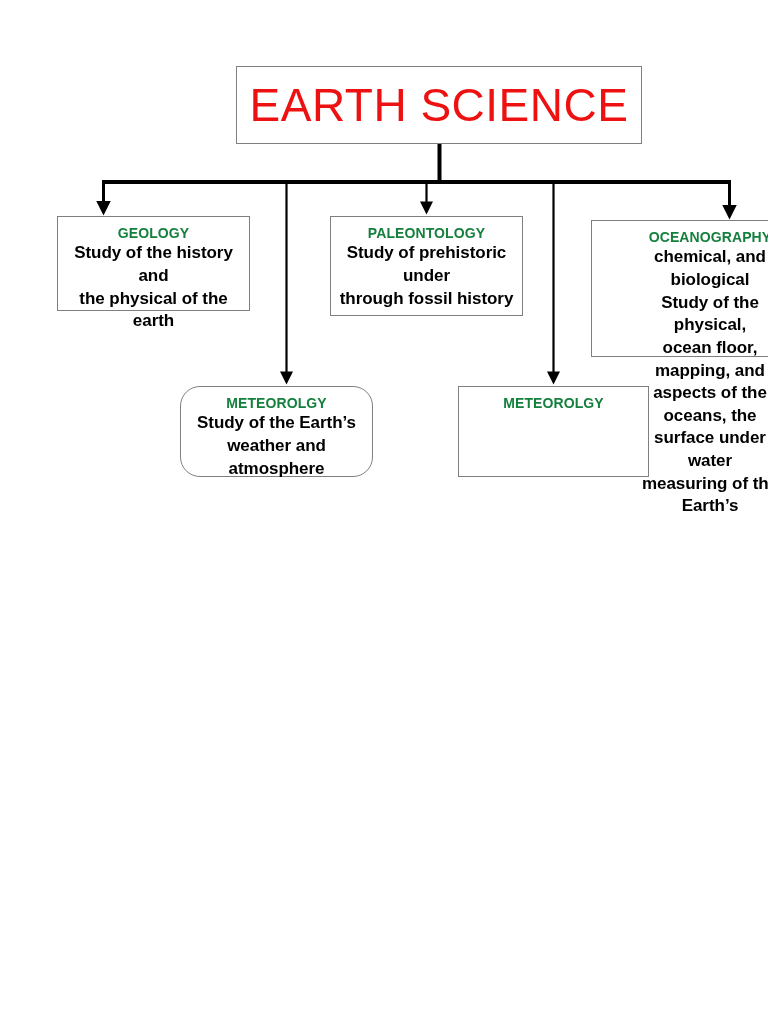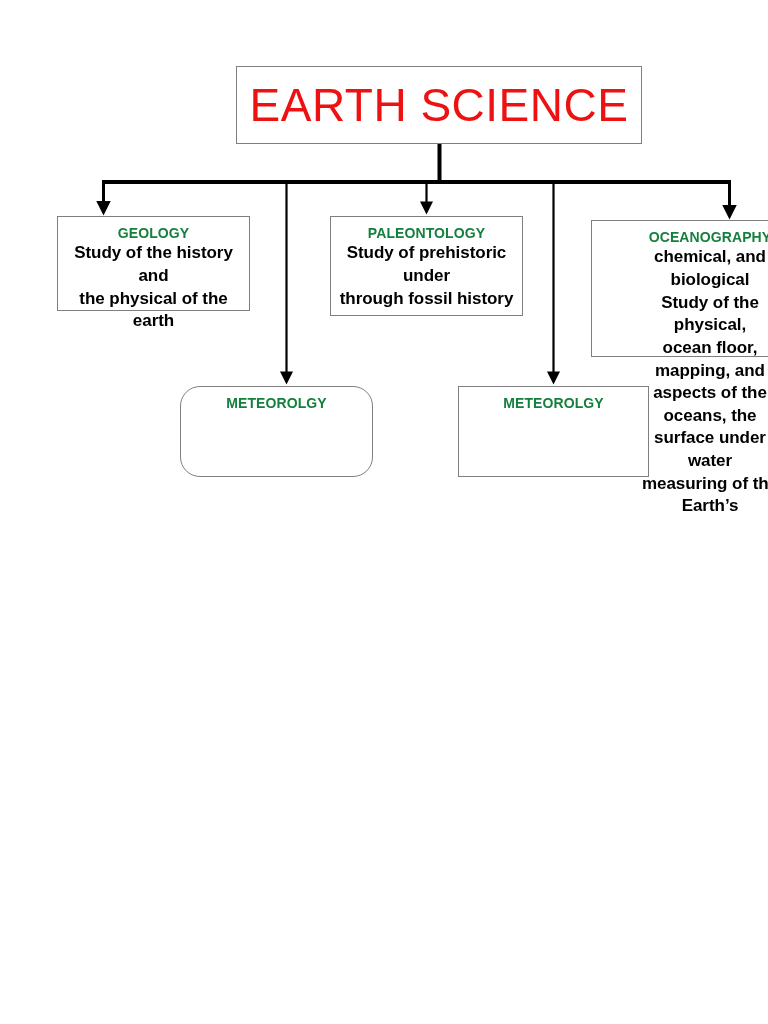--- a/index.html
+++ b/index.html
@@ -147,19 +147,23 @@
       <div>Study of the physical,</div>
       <div>ocean floor, mapping, and</div>
       <div>aspects of the oceans, the</div>
       <div>surface under water</div>
       <div>measuring of the Earth’s</div>
     </div>
   </div>
 
   <div class="node node-branch" id="node-meteorolgy">
     <div class="branch-title">METEOROLGY</div>
+    <div class="branch-desc">
+      <div>Study of the Earth’s</div>
+      <div>weather and atmosphere</div>
+    </div>
   </div>
 
   <div class="node node-branch" id="node-petrology">
     <div class="branch-title">METEOROLGY</div>
   </div>
 
 </div>
 
 </body></html>

